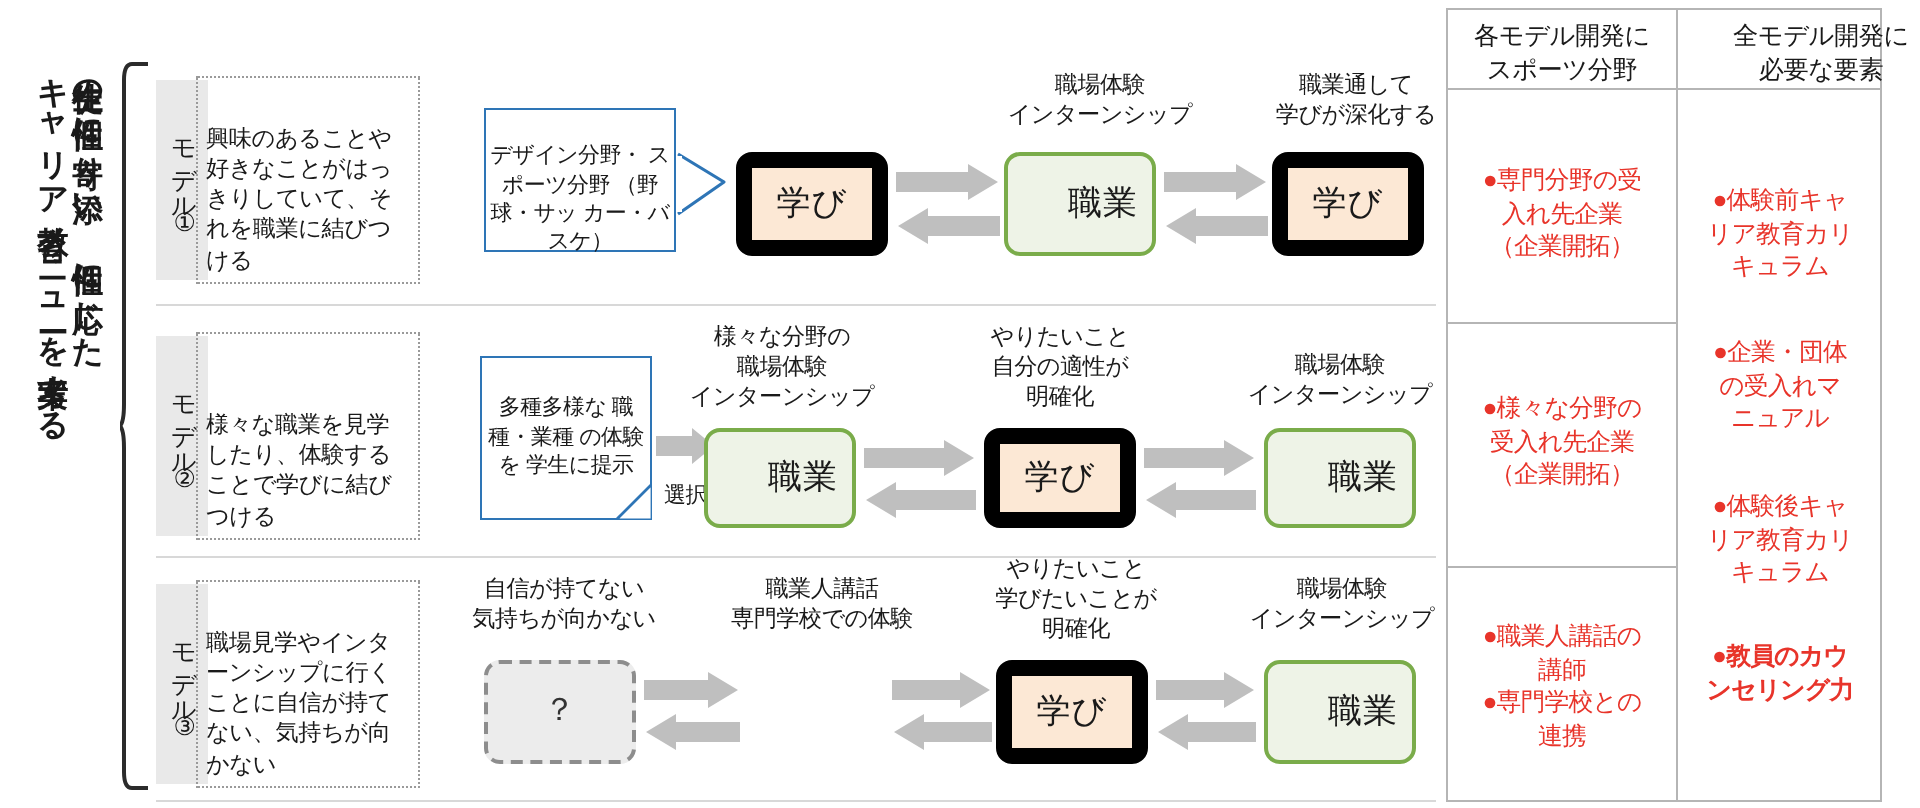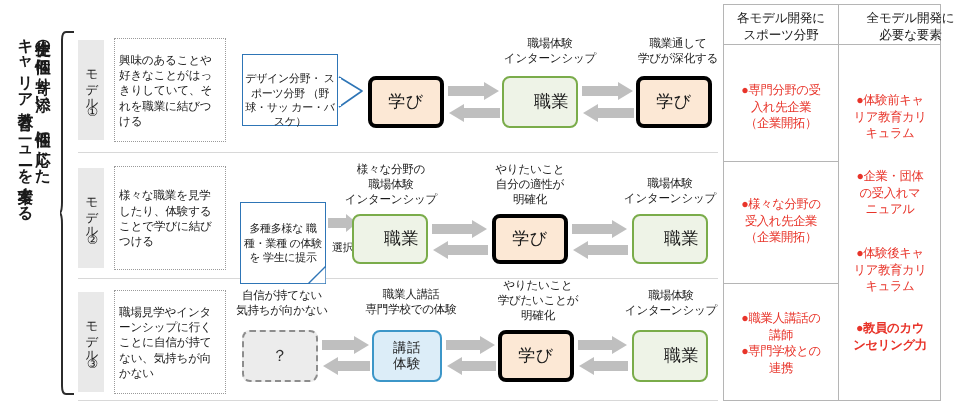--- a/index.html
+++ b/index.html
@@ -39,61 +39,61 @@
   .modeltag{
     position:absolute;left:0;top:6px;width:26px;height:100px;
     background:#e9e9e9;display:flex;align-items:center;justify-content:center;
   }
   .modeltag span{
     writing-mode:vertical-rl;text-orientation:upright;
     font-size:12.5px;line-height:1.1;white-space:nowrap;letter-spacing:0px;
   }
 
   .desc{
-    position:absolute;left:36px;top:4px;width:112px;height:104px;
+    position:absolute;left:20px;top:4px;width:112px;height:104px;
     border:1px dotted #9a9a9a;box-sizing:border-box;
-    display:flex;align-items:center;justify-content:flex-start;
+    display:flex;align-items:flex-end;justify-content:flex-start;
     padding:3px 4px;
   }
   .desc span{font-size:11.6px;line-height:1.32;letter-spacing:-0.2px;}
 
   
   .callout{
     position:absolute;left:164px;top:20px;width:96px;height:72px;
     border:1.6px solid #2e75b6;background:#ffffff;box-sizing:border-box;
     display:flex;align-items:center;justify-content:center;text-align:center;
   }
   .callout span{font-size:11px;line-height:1.3;letter-spacing:-0.3px;margin-top:20px;}
   .callout .tail{
     position:absolute;left:95px;top:20px;width:26px;height:34px;pointer-events:none;
   }
 
   
   .note{
     position:absolute;left:162px;top:16px;width:86px;height:82px;
     border:1.6px solid #2e75b6;background:#ffffff;box-sizing:border-box;
-    display:flex;align-items:center;justify-content:center;text-align:center;margin-top:24px;
+    display:flex;align-items:center;justify-content:center;text-align:center;
   }
   .note span{font-size:11px;line-height:1.33;letter-spacing:-0.3px;}
   .note .fold{position:absolute;right:-1px;bottom:-1px;width:18px;height:18px;}
 
   .selectlbl{
     position:absolute;left:254px;top:78px;font-size:11px;letter-spacing:-0.3px;
   }
 
   
   .cap{position:absolute;text-align:center;font-size:11.6px;line-height:1.28;letter-spacing:-0.3px;white-space:pre-line;}
 
   
   .node{
     position:absolute;box-sizing:border-box;border-radius:8px;
     display:flex;align-items:center;justify-content:center;text-align:center;
   }
   .node span{font-size:17px;line-height:1.05;letter-spacing:0.5px;white-space:pre-line;}
-  .node.learn{border:4px solid #000000;background:#fce8d5;}
+  .node.learn{border:8px solid #000000;background:#fce8d5;}
   .node.job{border:2px solid #7aac4a;background:#eef3e7;padding-left:23px;}
   .node.talk{border:2px solid #3c96c8;background:#dcedf8;}
   .node.talk span{font-size:13.5px;line-height:1.2;}
   .node.unknown{border:2.2px dashed #8d8d8d;background:#ececec;}
   .node.unknown span{font-size:16px;color:#333;}
 
   
   .arrows{position:absolute;}
   .arrow-single{position:absolute;}
 
@@ -243,24 +243,20 @@
     <div class="cap" style="left:268px;top:2px;width:130px;font-family:Liberation Serif, serif;">職業人講話
 専門学校での体験</div>
     <div class="cap" style="left:400px;top:-8px;width:120px;">やりたいこと
 学びたいことが
 明確化</div>
     <div class="cap" style="left:528px;top:2px;width:130px;">職場体験
 インターンシップ</div>
 
     <div class="node unknown" style="left:164px;top:44px;width:76px;height:52px;">
       <span>？</span>
-    </div>
-    <div class="node talk" style="left:294px;top:44px;width:70px;height:52px;">
-      <span>講話
-体験</span>
     </div>
     <div class="node learn" style="left:420px;top:44px;width:76px;height:52px;">
       <span>学び</span>
     </div>
     <div class="node job" style="left:554px;top:44px;width:76px;height:52px;">
       <span>職業</span>
     </div>
 
     <svg class="arrows" style="left:244px;top:50px;width:48px;height:40px;" viewBox="0 0 48 40" aria-hidden="true">
       <path d="M0 4 H32 V0 L47 9 L32 18 V14 H0 Z" fill="#bfbfbf"></path>

